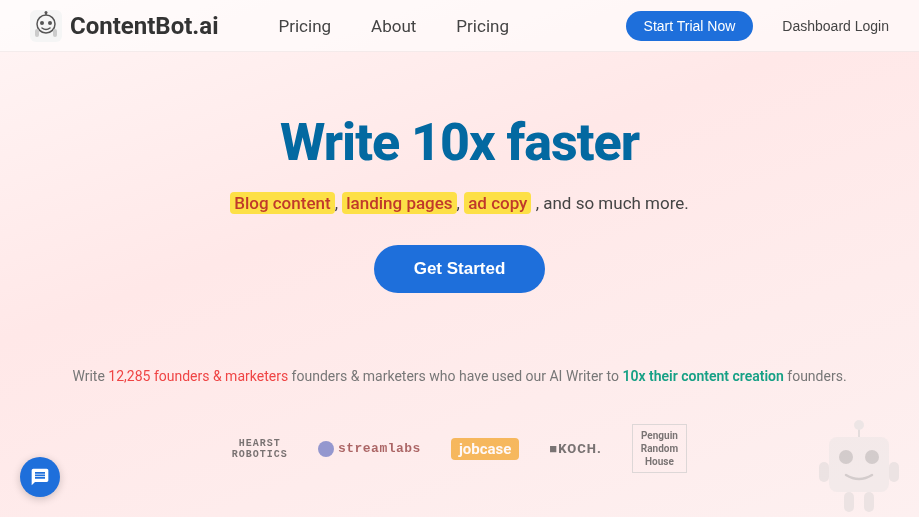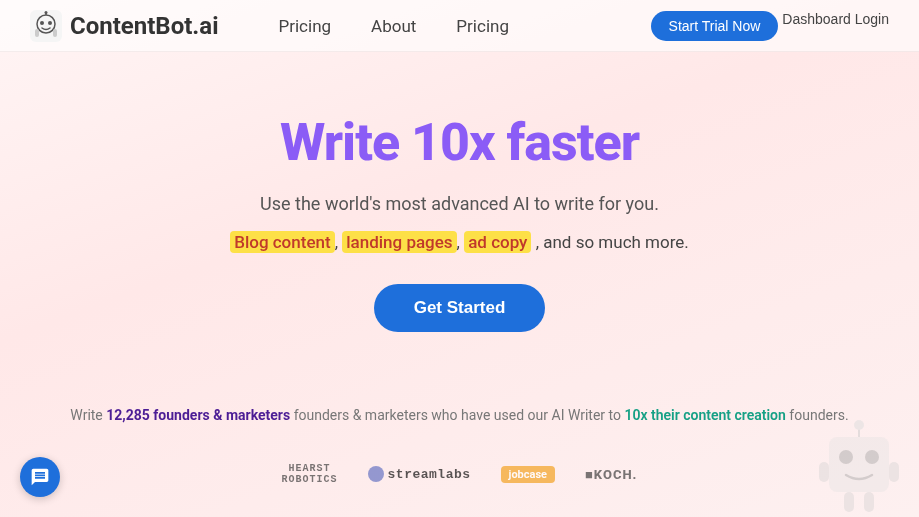--- a/index.html
+++ b/index.html
@@ -43,22 +43,22 @@
     }
     .nav-link {
       font-size: 17px;
       color: #444;
       text-decoration: none;
       cursor: pointer;
     }
     .nav-right {
       margin-left: auto;
       display: flex;
-      align-items: flex-start;
-      gap: 4px;
+      align-items: center;
+      gap: 29px;
     }
     .btn-trial {
       background: #1e6fdb;
       color: #fff;
       border: none;
       border-radius: 20px;
       padding: 7px 18px;
       font-size: 14px;
       cursor: pointer;
       font-weight: 500;
@@ -75,21 +75,21 @@
     .hero {
       display: flex;
       flex-direction: column;
       align-items: center;
       padding-top: 60px;
       text-align: center;
     }
     .hero-title {
       font-size: 52px;
       font-weight: 800;
-      color: #8b5cf6;
+      color: #0369a1;
       margin-bottom: 20px;
       letter-spacing: -1px;
     }
     .hero-subtitle {
       font-size: 18px;
       color: #555;
       margin-bottom: 18px;
     }
     .hero-tags {
       font-size: 17px;
@@ -117,22 +117,22 @@
     }
 
     
     .social-proof {
       font-size: 14px;
       color: #777;
       margin-top: 10px;
       margin-bottom: 30px;
     }
     .social-proof .highlight-orange {
-      color: #4c1d95;
-      font-weight: 700;
+      color: #ef4444;
+      font-weight: 400;
     }
     .social-proof .highlight-teal {
       color: #16a085;
       font-weight: 600;
     }
 
     
     .brands {
       display: flex;
       align-items: center;
@@ -162,21 +162,21 @@
       width: 16px;
       height: 16px;
       background: #5c6bc0;
       border-radius: 50%;
     }
     .brand-jobcase {
       background: #f39c12;
       color: white;
       padding: 2px 8px;
       border-radius: 4px;
-      font-size: 11px;
+      font-size: 15px;
       font-weight: 700;
     }
     .brand-koch {
       font-size: 13px;
       font-weight: 800;
       letter-spacing: 1px;
       color: #333;
     }
     .brand-penguin {
       border: 1px solid #ccc;
@@ -259,21 +259,20 @@
   </div>
 
   <div class="nav-right">
     <button class="btn-trial">Start Trial Now</button>
     <button class="btn-login">Dashboard Login</button>
   </div>
 </nav>
 
 <section class="hero">
   <h1 class="hero-title">Write 10x faster</h1>
-  <p class="hero-subtitle">Use the world's most advanced AI to write for you.</p>
   <p class="hero-tags">
     <span class="tag-highlight">Blog content</span><span>, </span>
     <span class="tag-highlight">landing pages</span><span>, </span>
     <span class="tag-highlight">ad copy</span>
     <span>, and so much more.</span>
   </p>
   <button class="btn-get-started">Get Started</button>
 </section>
 
 <div style="text-align:center;">
@@ -281,27 +280,30 @@
     <span>Write </span><span class="highlight-orange">12,285</span><span class="highlight-orange"> founders &amp; marketers</span><span> founders &amp; marketers who have used our AI Writer to </span><span class="highlight-teal">10x their content creation</span><span> founders.</span>
   </p>
 </div>
 
 <div class="brands">
   <div class="brand-logo">
     <span class="brand-hearst brand-text">HEARST<br>ROBOTICS</span>
   </div>
   <div class="brand-logo brand-streamlabs">
     <div class="brand-streamlabs-icon"></div>
-    <span class="brand-text" style="color:#000000;text-transform:none;font-size:13px;font-weight:600;">streamlabs</span>
+    <span class="brand-text" style="color:#7f1d1d;text-transform:none;font-size:13px;font-weight:600;">streamlabs</span>
   </div>
   <div class="brand-logo">
     <span class="brand-jobcase">jobcase</span>
   </div>
   <div class="brand-logo">
     <span class="brand-koch">■KOCH.</span>
+  </div>
+  <div class="brand-logo">
+    <div class="brand-penguin">Penguin<br>Random<br>House</div>
   </div>
 </div>
 
 <div class="deco-robot">
   <svg viewBox="0 0 120 100" fill="none" xmlns="http://www.w3.org/2000/svg">
     <rect x="30" y="20" width="60" height="55" rx="8" fill="#ddd" opacity="0.6"></rect>
     <circle cx="47" cy="40" r="7" fill="#aaa"></circle>
     <circle cx="73" cy="40" r="7" fill="#aaa"></circle>
     <path d="M47 58 Q60 66 73 58" stroke="#aaa" stroke-width="2.5" fill="none" stroke-linecap="round"></path>
     <rect x="20" y="45" width="10" height="20" rx="5" fill="#ccc" opacity="0.7"></rect>

